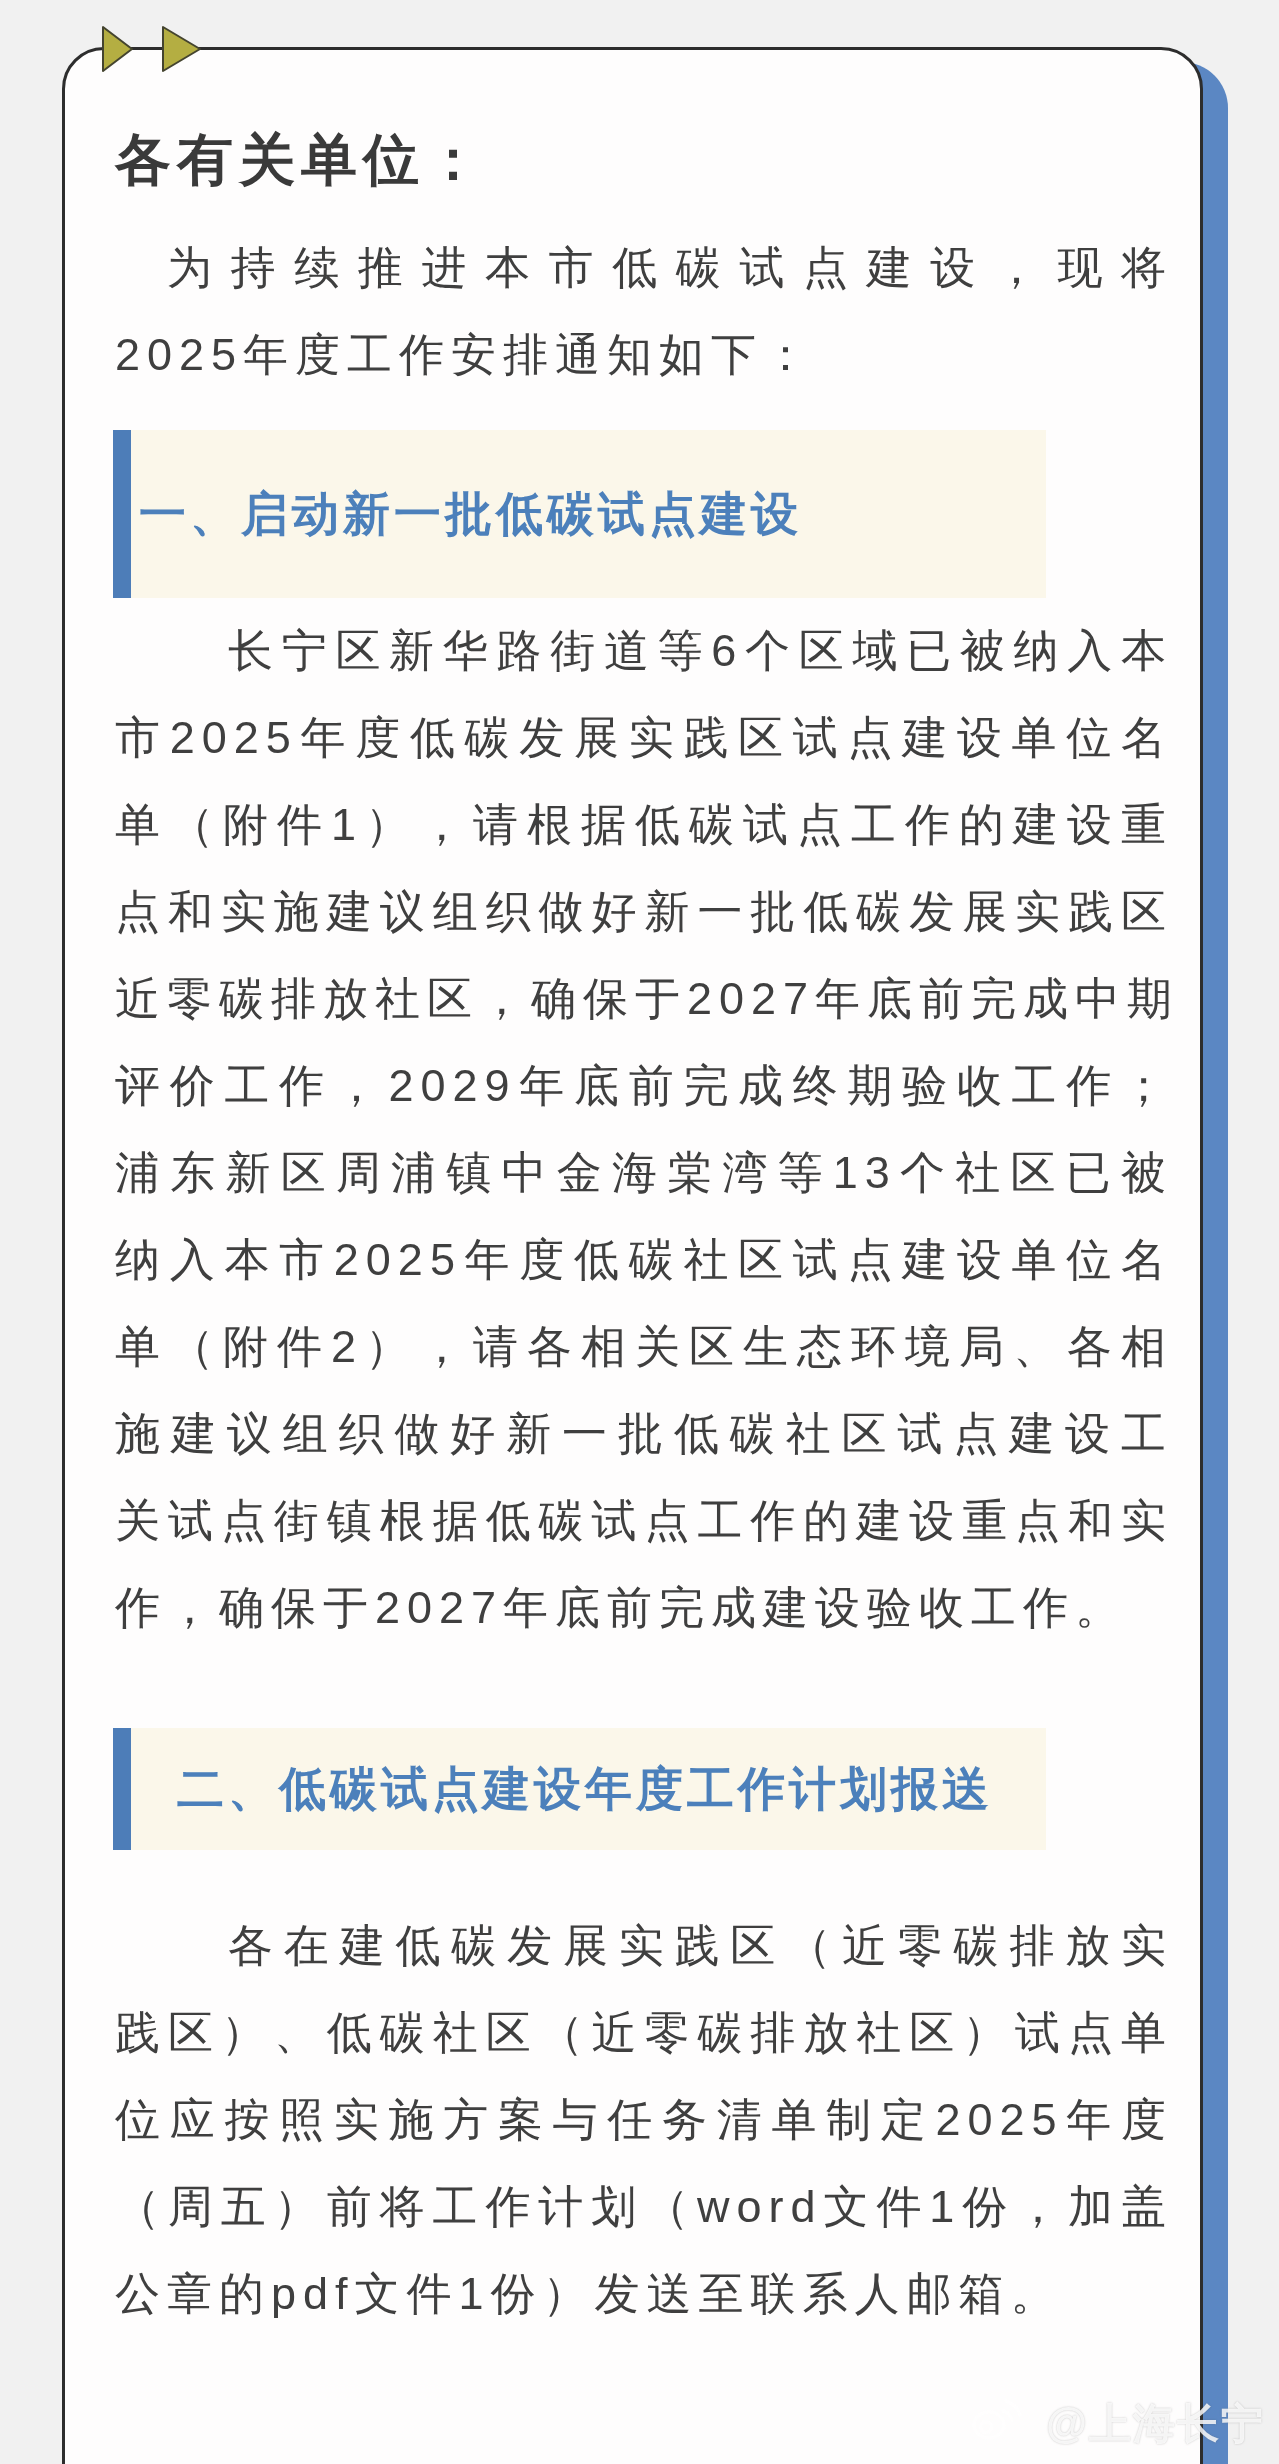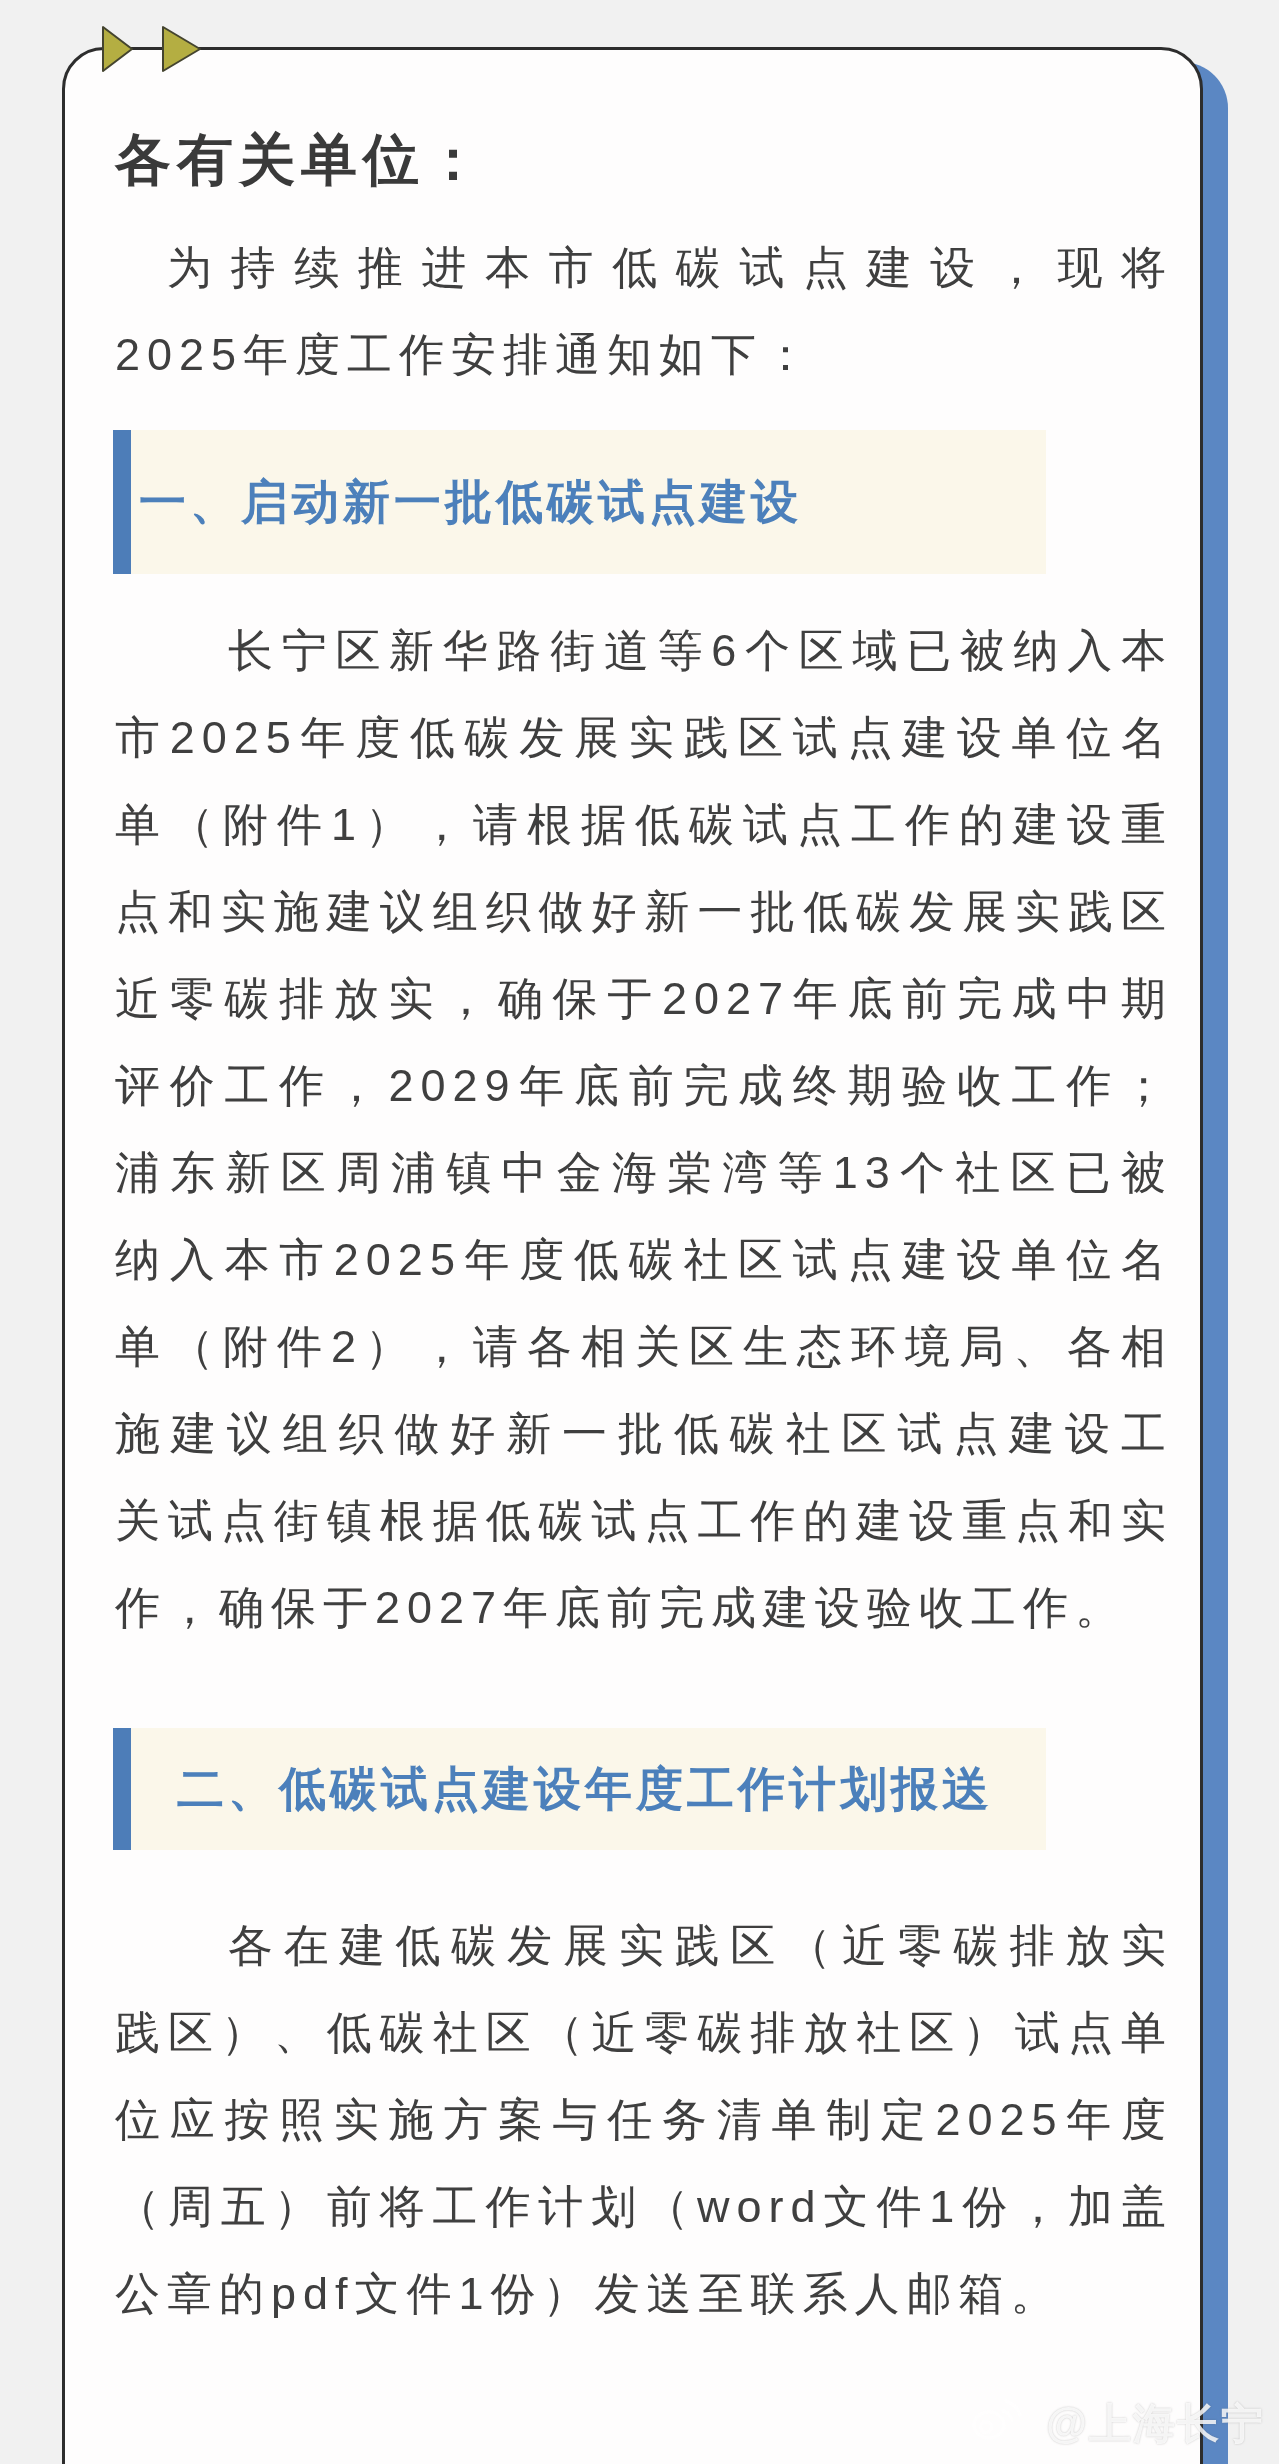--- a/index.html
+++ b/index.html
@@ -45,21 +45,21 @@
     text-align:justify;
     text-align-last:justify;
     white-space:nowrap;
   }
   .para .tline.last{text-align-last:left;}
   #para-intro{top:174px;}
   #para-s1{top:557px;}
   #para-s2{top:1852px;}
   
   .section{
-    position:absolute;left:48px;width:933px;height:144px;
+    position:absolute;left:48px;width:933px;height:168px;
     background:var(--cream,#fbf7ea);
     display:flex;align-items:center;
     z-index:3;
   }
   #section-1{top:380px;}
   #section-2{top:1678px;height:122px;}
   .section .bar{
     width:18px;height:100%;
     background:var(--bar-blue,#4d7db8);
     flex:0 0 18px;
@@ -102,21 +102,21 @@
     <div class="section" id="section-1">
       <span class="bar"></span>
       <h2>一、启动新一批低碳试点建设</h2>
     </div>
 
     <div class="para" id="para-s1">
         <div class="tline" style="padding-left: 113px;">长宁区新华路街道等6个区域已被纳入本</div>
         <div class="tline">市2025年度低碳发展实践区试点建设单位名</div>
         <div class="tline">单（附件1），请根据低碳试点工作的建设重</div>
         <div class="tline">点和实施建议组织做好新一批低碳发展实践区</div>
-        <div class="tline">近零碳排放实，确保于2027年底前完成中期</div>
+        <div class="tline">近零碳排放社区，确保于2027年底前完成中期</div>
         <div class="tline">评价工作，2029年底前完成终期验收工作；</div>
         <div class="tline">浦东新区周浦镇中金海棠湾等13个社区已被</div>
         <div class="tline">纳入本市2025年度低碳社区试点建设单位名</div>
         <div class="tline">单（附件2），请各相关区生态环境局、各相</div>
         <div class="tline">施建议组织做好新一批低碳社区试点建设工</div>
         <div class="tline">关试点街镇根据低碳试点工作的建设重点和实</div>
         <div class="tline last">作，确保于2027年底前完成建设验收工作。</div>
       </div>
 
     <div class="section" id="section-2">

